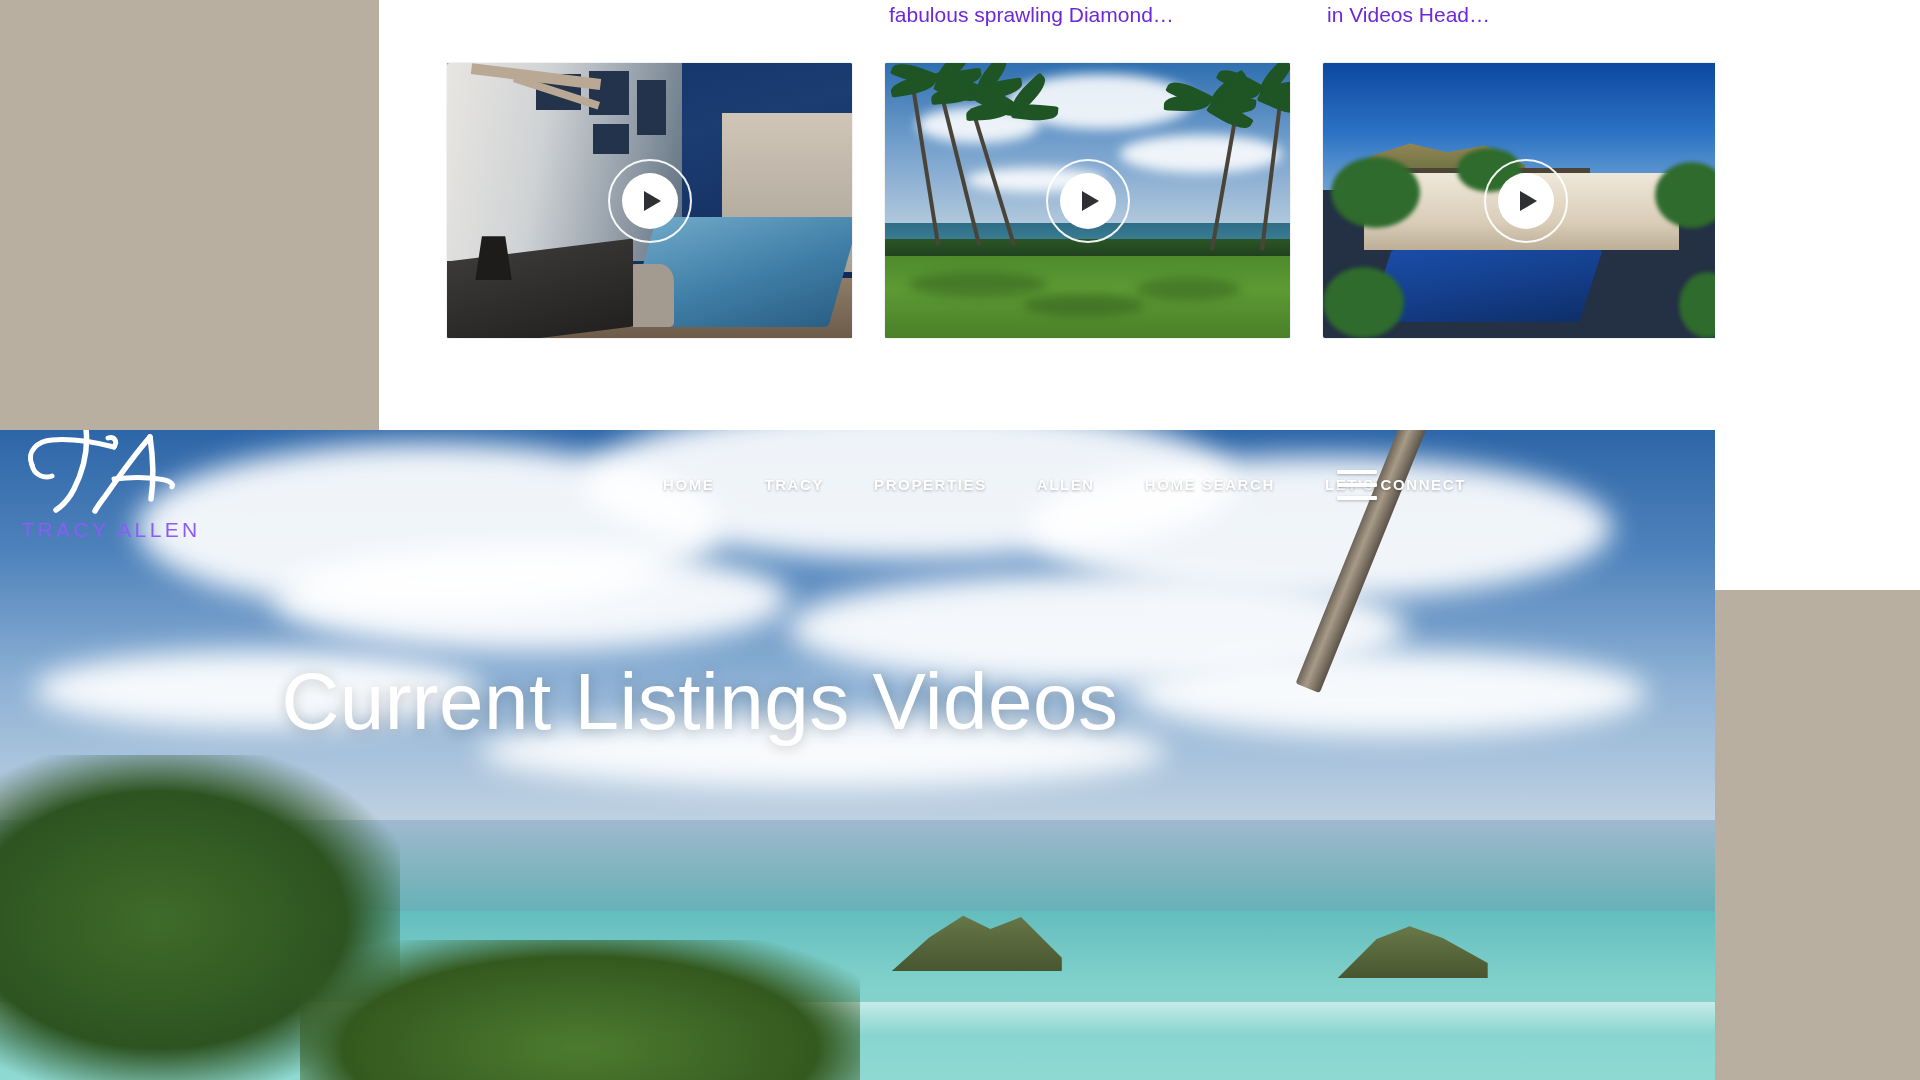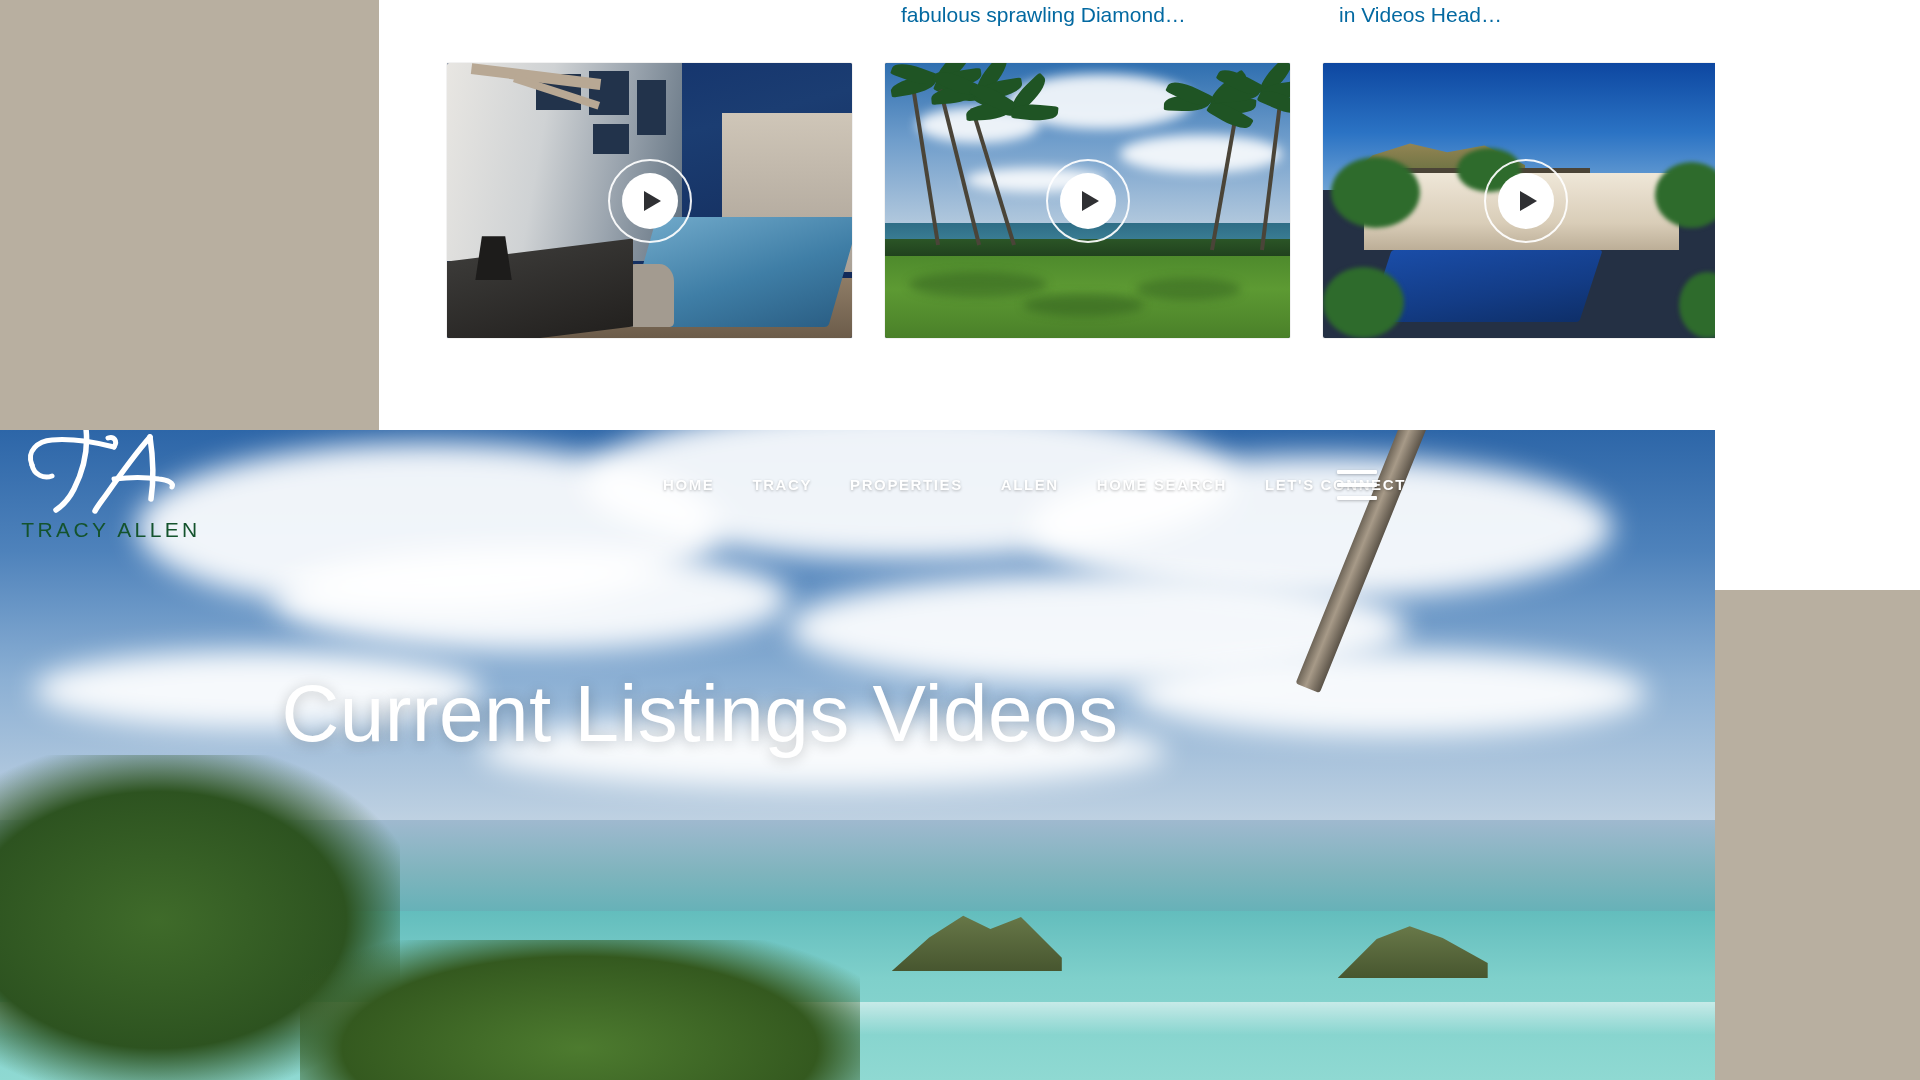--- a/index.html
+++ b/index.html
@@ -13,22 +13,22 @@
 
   .beige-panel { position:absolute; left:0; top:0; width:379px; height:430px; background:#b8afa0; }
 
   .cards-row { position:absolute; left:379px; top:0; width:1541px; height:430px; }
 
   .vcard { position:absolute; top:0; width:500px; height:430px; background:#fff; }
   .vcard.c1 { left:68px; }
   .vcard.c2 { left:506px; }
   .vcard.c3 { left:944px; }
 
-  .vcard-text { position:absolute; left:16px; top:0; width:500px; height:58px;
-     font-size:21px; line-height:30px; color:#0369a1; font-weight:400;
+  .vcard-text { position:absolute; left:4px; top:0; width:500px; height:58px;
+     font-size:21px; line-height:30px; color:#6d28d9; font-weight:400;
      font-family:"Liberation Sans", sans-serif; overflow:hidden; }
   .vcard-text .l1 { display:block; }
   .vcard-text .l2 { display:block; }
 
   .thumb { position:absolute; left:0; top:63px; width:405px; height:275px;
      overflow:hidden; border-radius:2px; background:#243044;
      box-shadow:0 0 0 1px rgba(0,0,0,0.05); }
   .vcard.c2 .thumb { width:405px; }
   .vcard.c3 .thumb { width:405px; }
 
@@ -124,34 +124,34 @@
   .hero-islet { position:absolute; background:linear-gradient(180deg,#6a7a4a,#47562f); }
   .hero-palm-trunk { position:absolute; right:282px; top:-20px; width:26px; height:300px;
      background:linear-gradient(90deg,#6e6558,#a79a88 40%,#5b5348);
      transform:rotate(22deg); transform-origin:top center; border-radius:3px; }
 
   .hdr-nav { position:absolute; left:0; top:0; width:1715px; height:130px; z-index:6; }
 
   .logo { position:absolute; left:18px; top:-48px; width:186px; height:160px;
      display:flex; flex-direction:column; align-items:center; justify-content:flex-end; }
   .logo-mark { width:186px; height:108px; }
-  .logo-name { color:#14532d; font-size:21px; letter-spacing:3.4px;
+  .logo-name { color:#8b5cf6; font-size:21px; letter-spacing:3.4px;
      font-weight:400; margin-top:3px; font-family:"Liberation Sans", sans-serif; }
 
-  .nav-list { position:absolute; left:646px; top:46px; display:flex; align-items:center; gap:4px; }
+  .nav-list { position:absolute; left:646px; top:46px; display:flex; align-items:center; gap:16px; }
   .nav-item { color:#ffffff; font-size:15px; font-weight:700; letter-spacing:1.6px;
      padding:0 17px; cursor:pointer; white-space:nowrap;
      text-shadow:0 1px 3px rgba(0,0,0,0.28); }
 
   .burger { position:absolute; left:1337px; top:40px; width:40px; height:30px;
      display:flex; flex-direction:column; justify-content:space-between; cursor:pointer; }
   .burger span { display:block; width:40px; height:4px; background:#fff; border-radius:1px;
      box-shadow:0 1px 3px rgba(0,0,0,0.25); }
 
-  .hero-title { position:absolute; left:0; top:238px; width:1400px; text-align:center;
+  .hero-title { position:absolute; left:0; top:226px; width:1400px; text-align:center;
      color:#ffffff; font-size:80px; font-weight:300; letter-spacing:0.5px;
      font-family:"Liberation Sans", sans-serif; z-index:5;
      text-shadow:0 2px 14px rgba(0,0,0,0.22); }
 
   
   .right-card { position:absolute; left:1715px; top:430px; width:205px; height:160px;
      background:#ffffff; z-index:7; overflow:hidden; }
   .right-card-inner { position:absolute; left:-330px; top:0; width:535px;
      padding:36px 0 0 0; }
   .rc-loc { font-size:21px; color:#2f3033; line-height:30px; padding-left:16px; }

